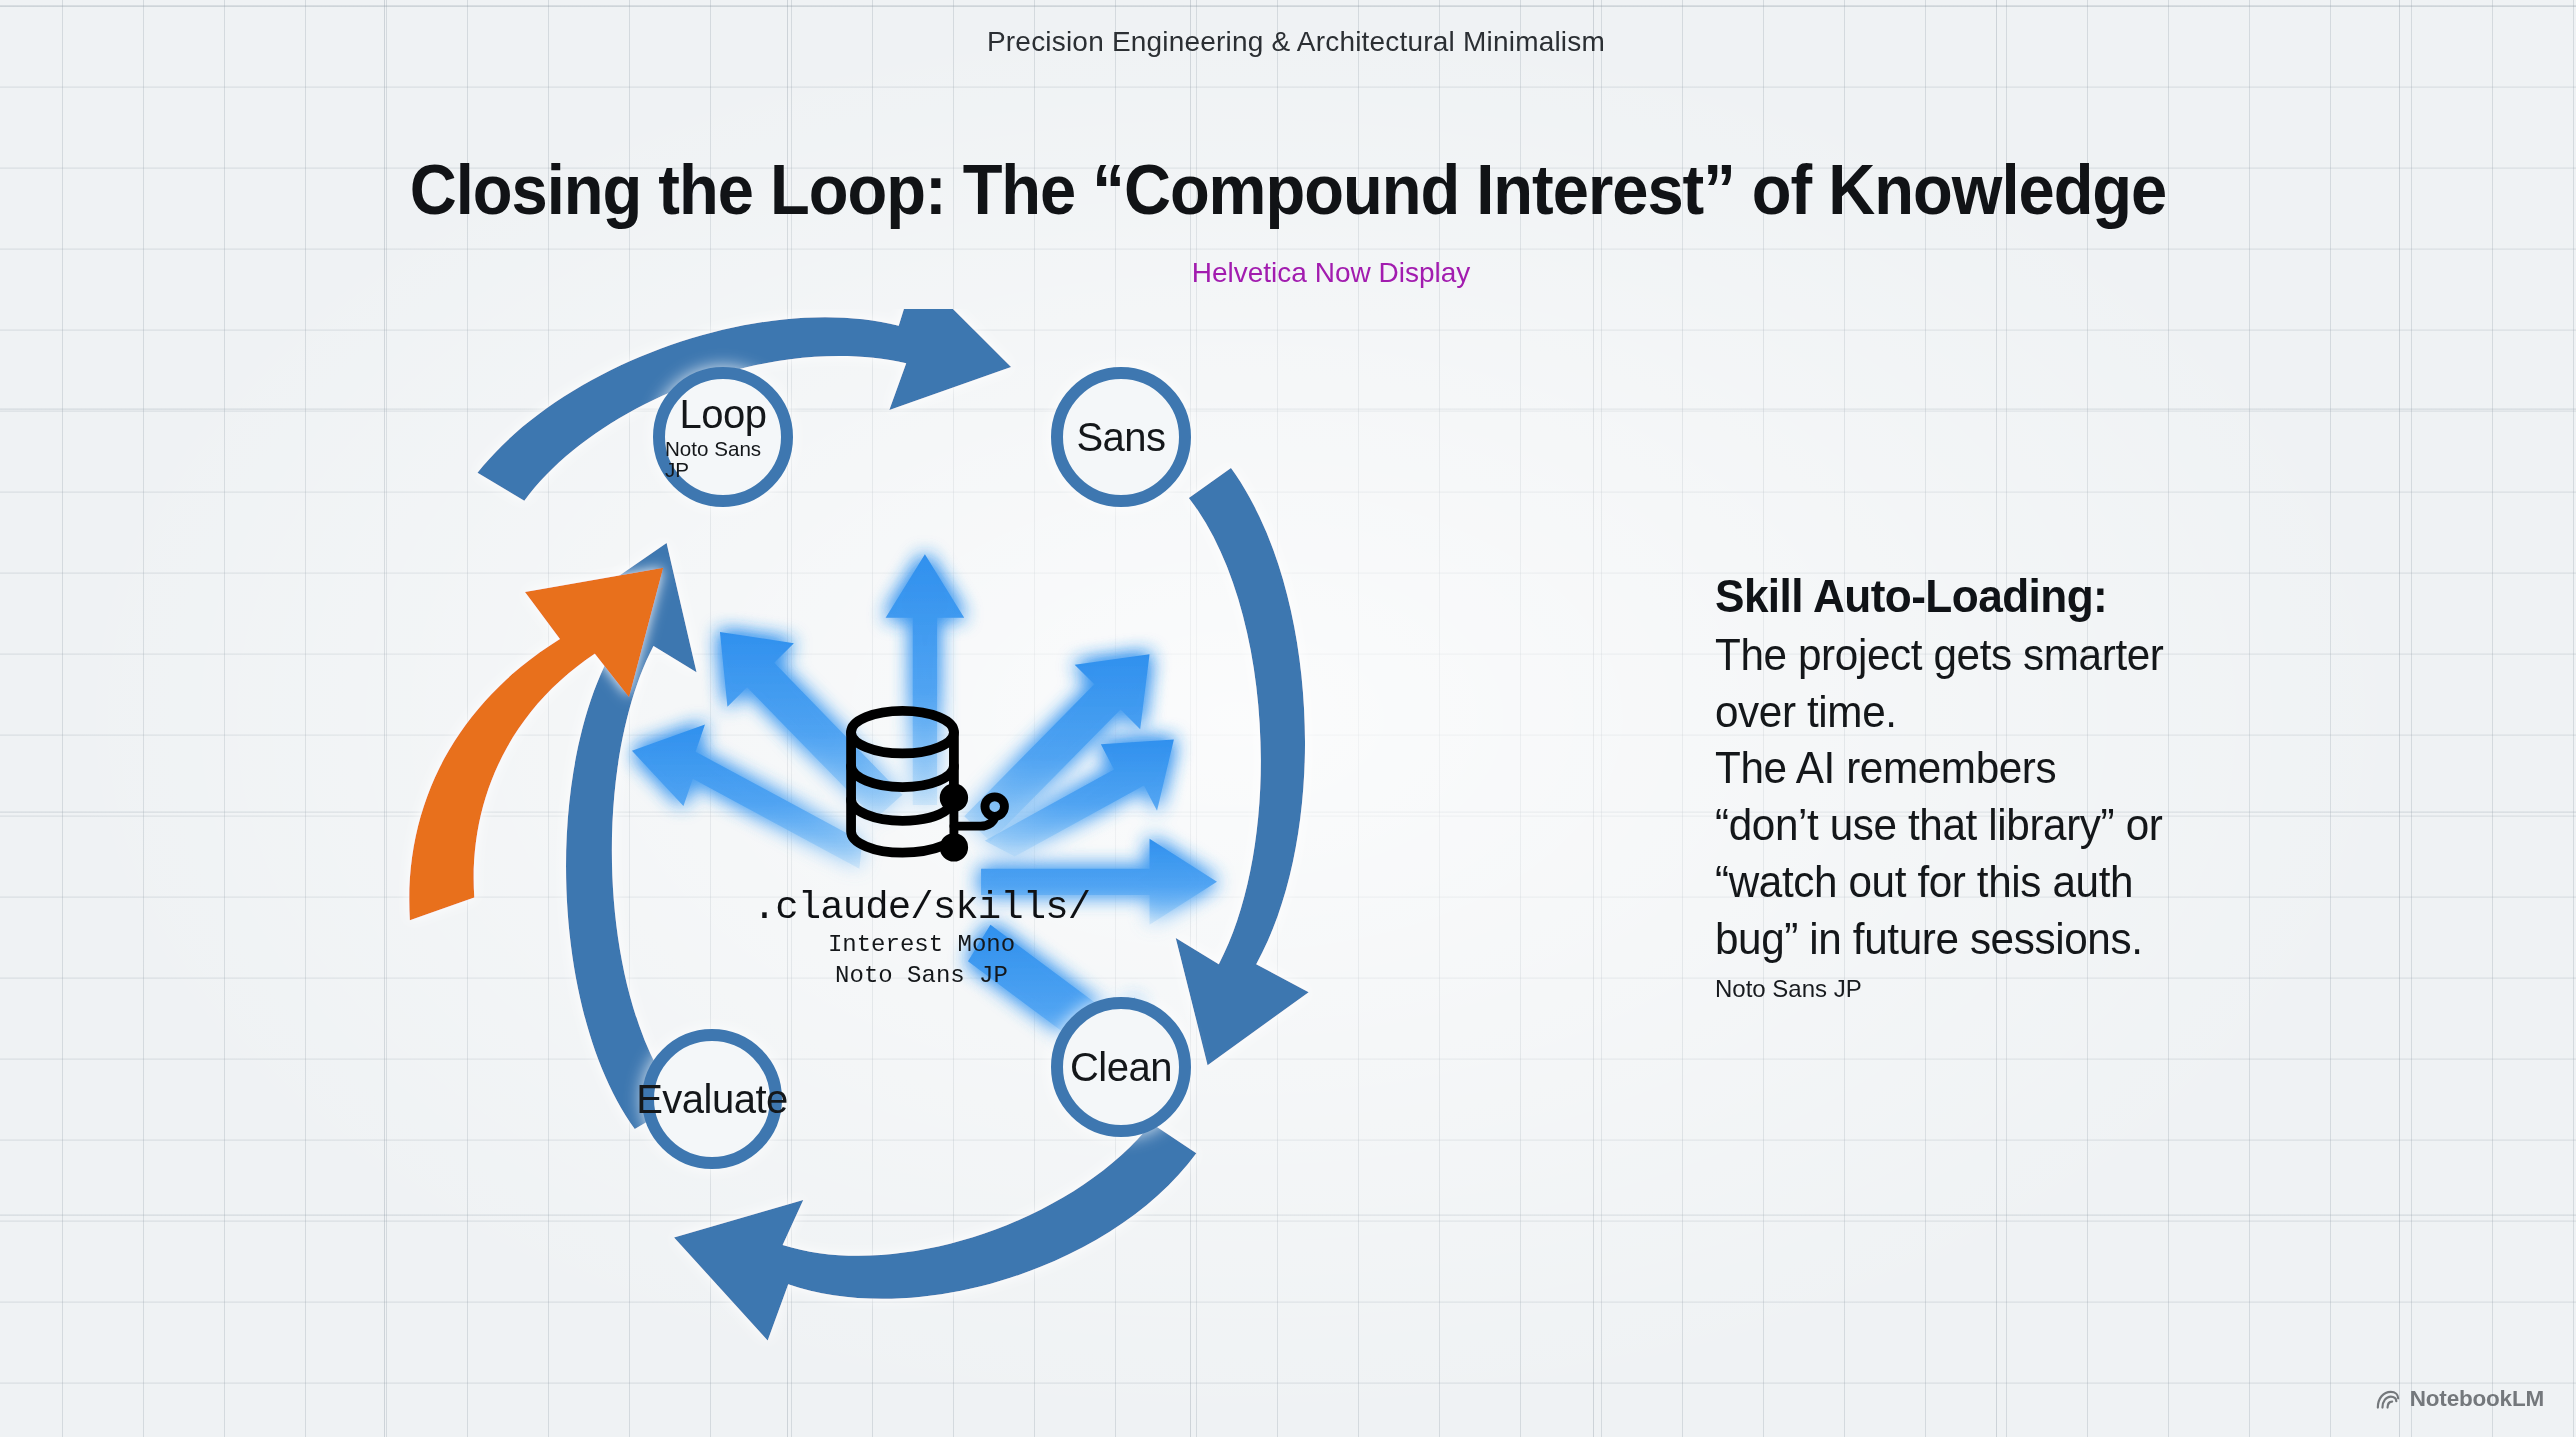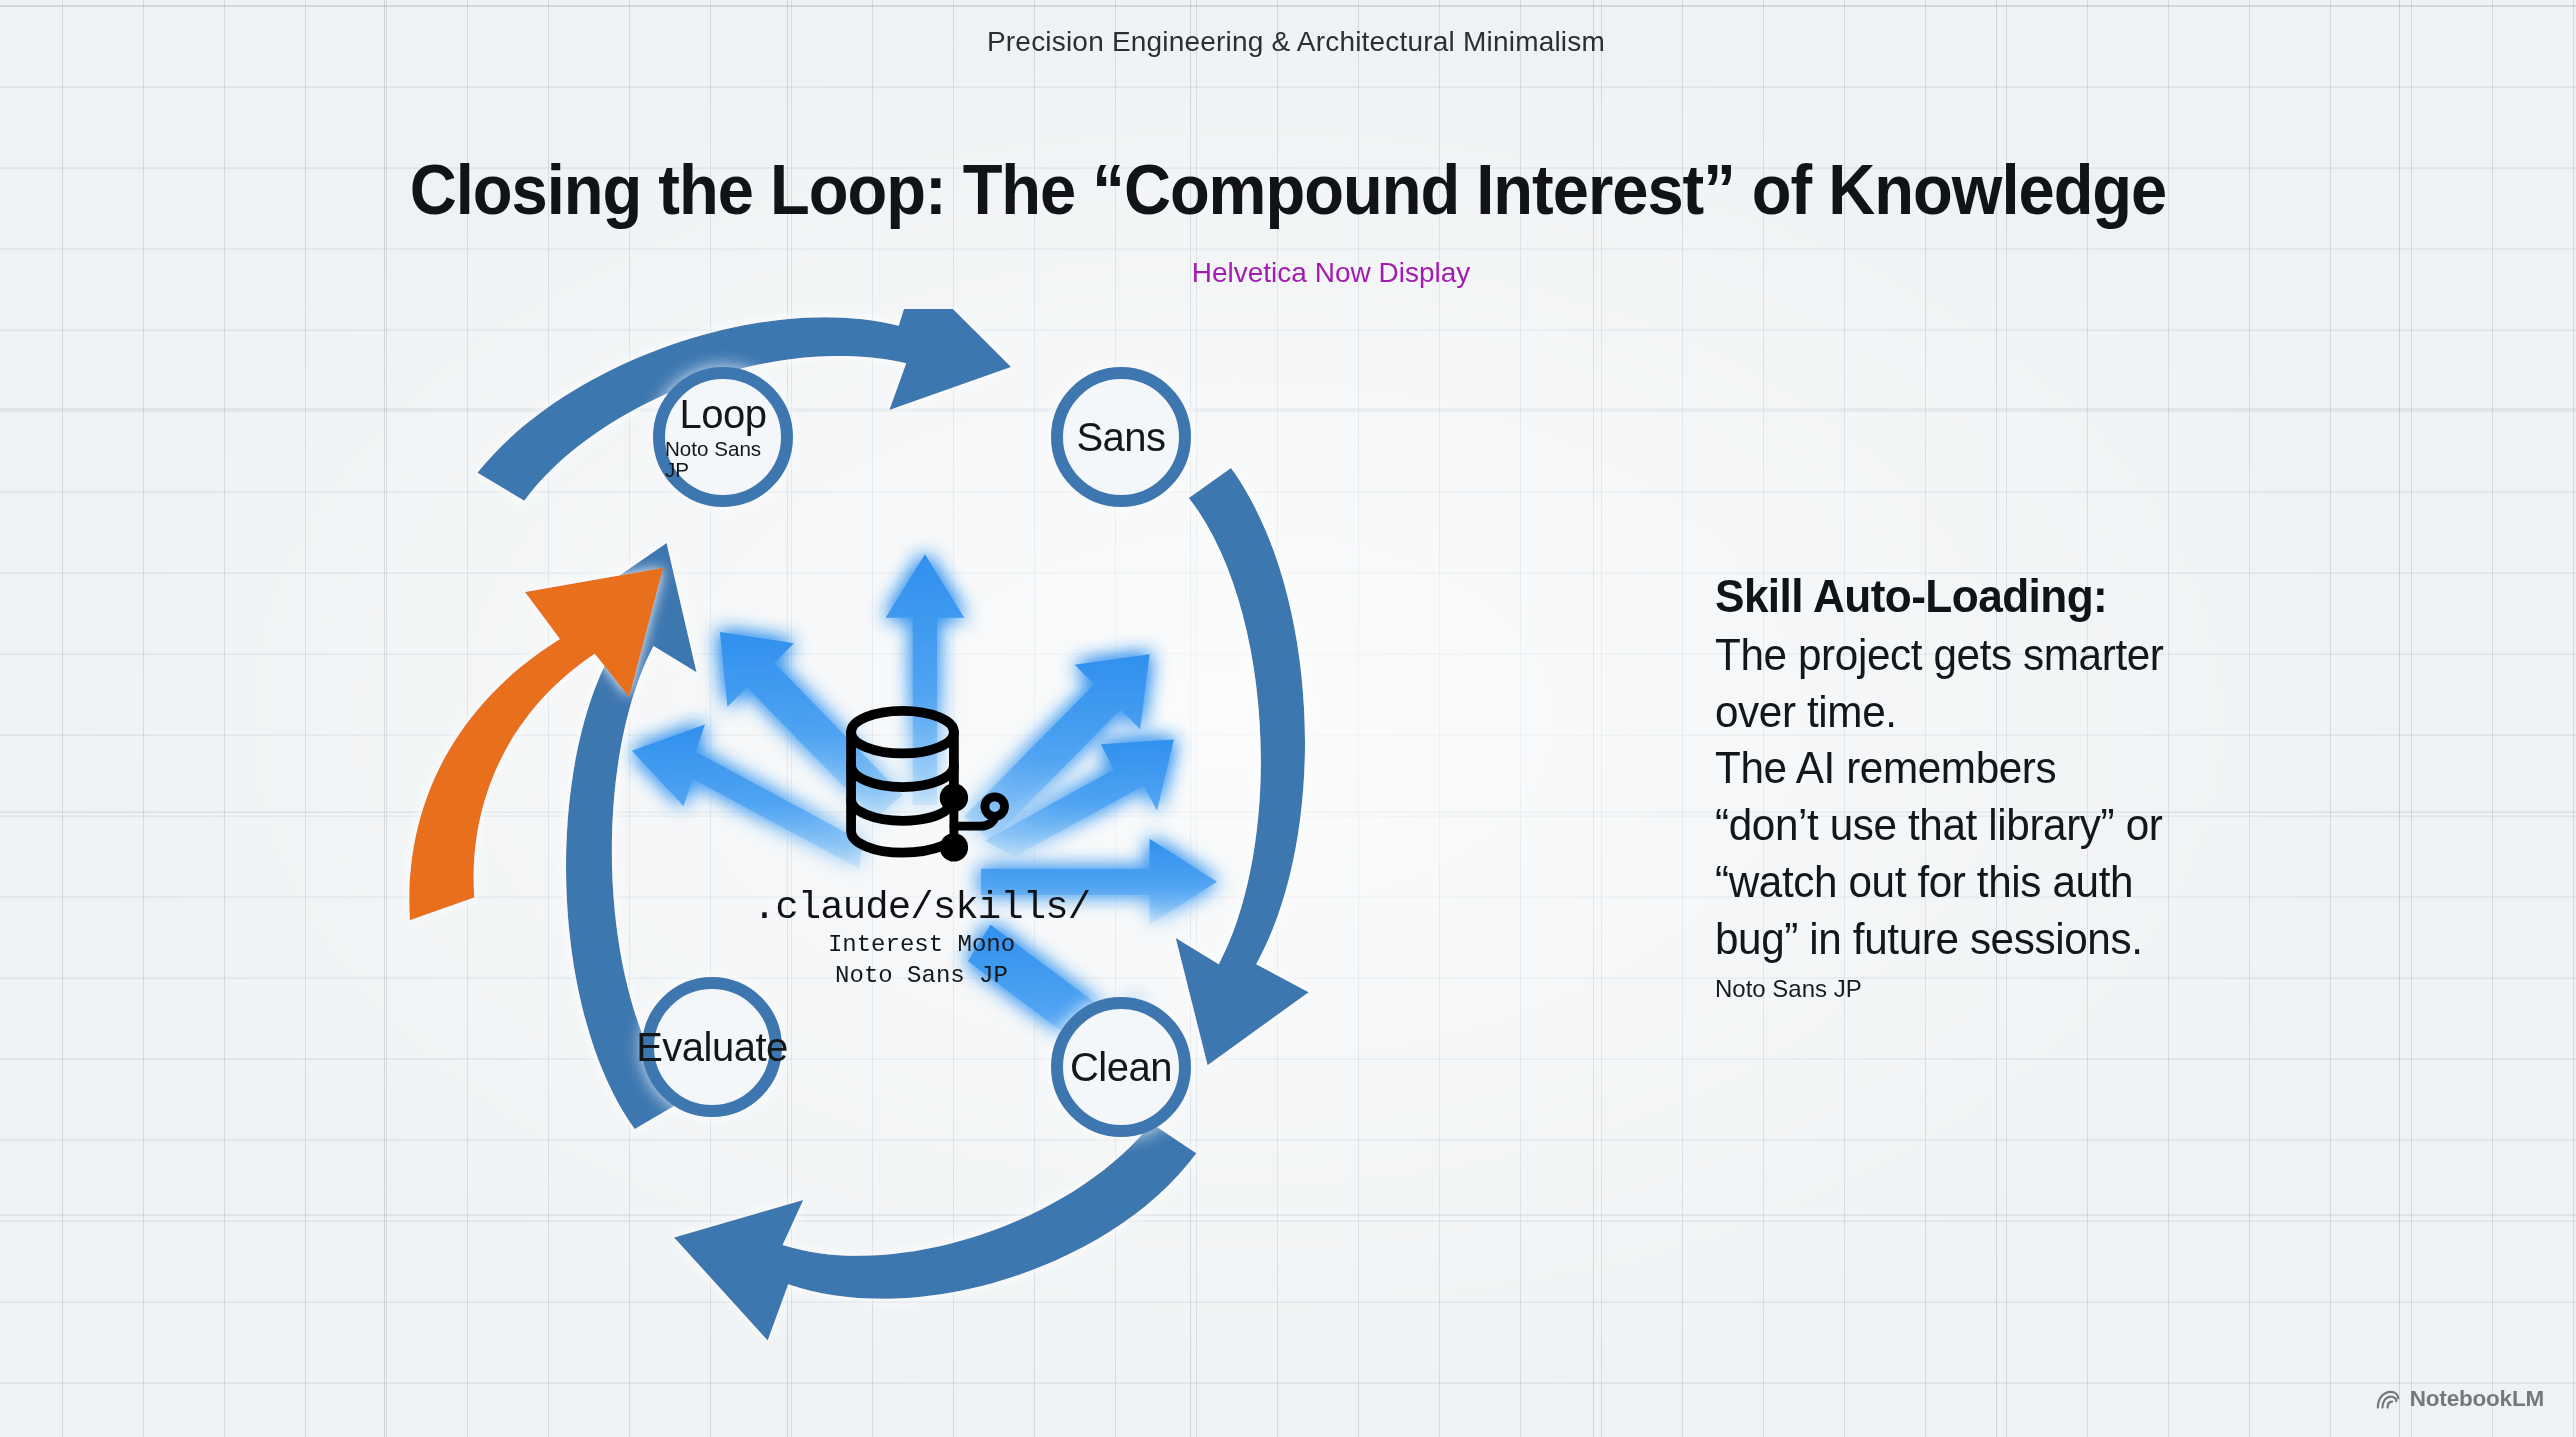--- a/index.html
+++ b/index.html
@@ -68,21 +68,21 @@
   .node .node-label{
     font-size:40px; color:#14171a; line-height:1;
     letter-spacing:-0.5px;
   }
   .node .node-note{
     font-size:20.6px; color:#14171a; margin-top:5.6px; line-height:1;
   }
   #node-clean   { left:288px; top:58px;  width:140px; height:140px; }
   #node-test    { left:686px; top:58px;  width:140px; height:140px; }
   #node-rebase  { left:686px; top:688px; width:140px; height:140px; }
-  #node-eval    { left:277px; top:668px; width:140px; height:140px; }
+  #node-eval    { left:277px; top:720px; width:140px; height:140px; }
 
   
   #center-stack{
     position:absolute; left:332px; top:393px; width:449px;
     display:flex; flex-direction:column; align-items:center;
     pointer-events:none;
   }
   #db-icon{ width:178px; height:164px; }
   .center-path{
     font-family:Liberation Mono, monospace;

